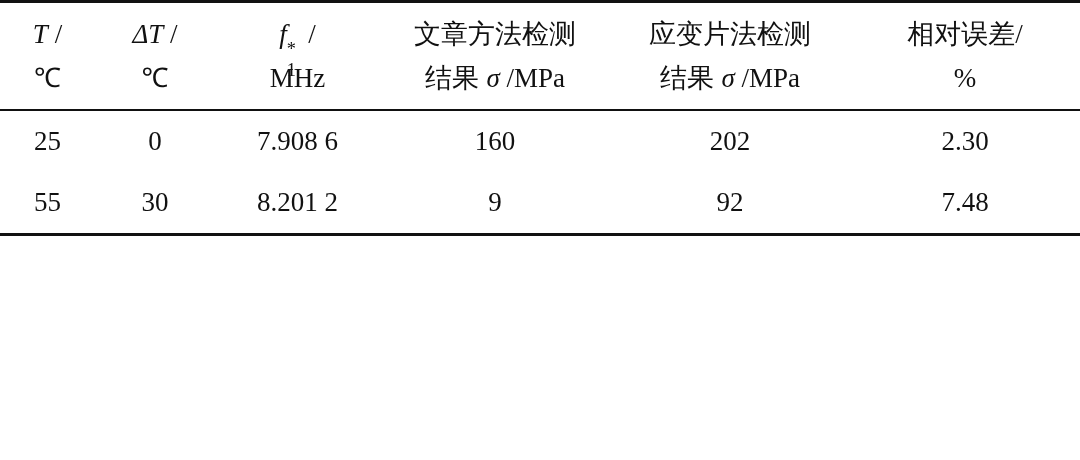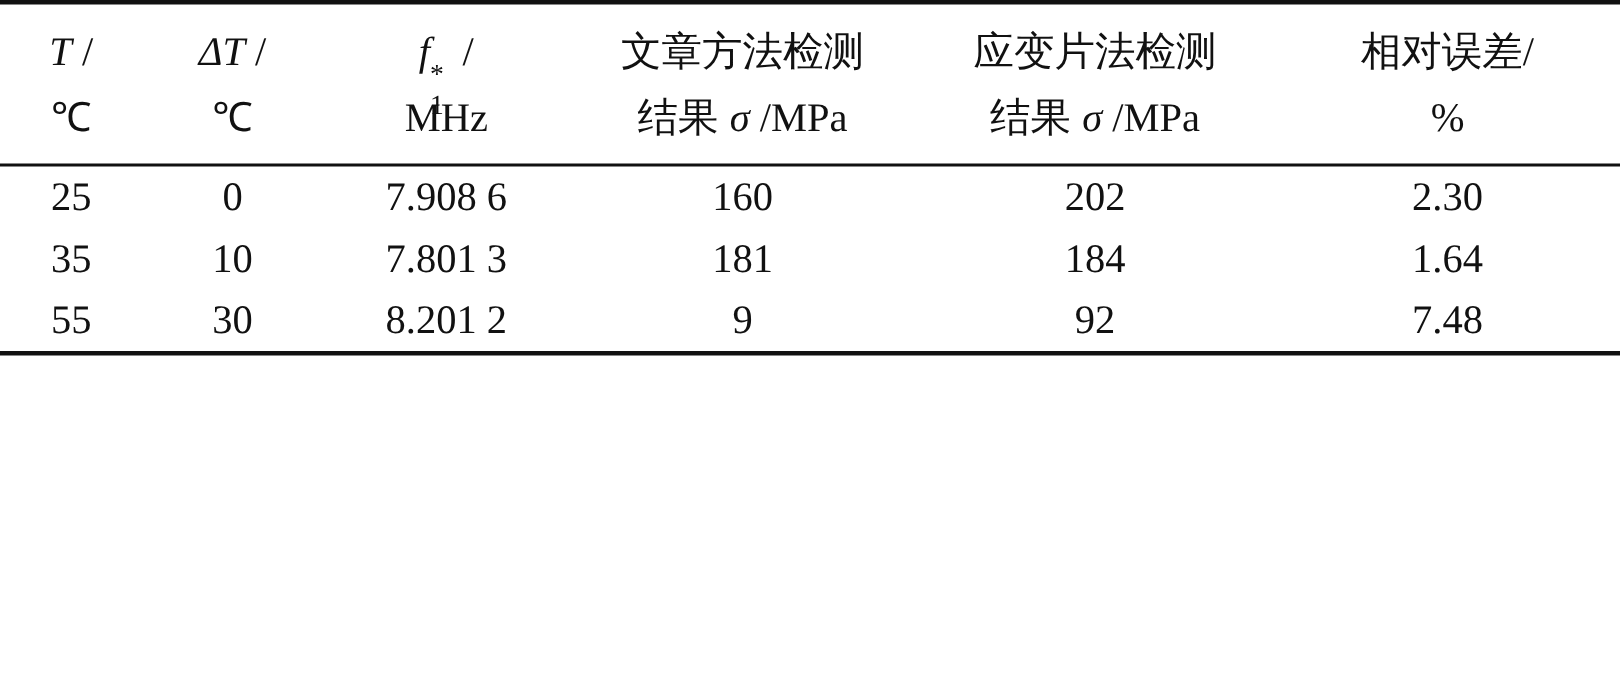--- a/index.html
+++ b/index.html
@@ -56,21 +56,21 @@
   .hdr-line1 {
     padding-top: 9px;
   }
   .hdr-line2 {
     padding-bottom: 9px;
   }
   .body-cell {
     font-size: 27px;
     line-height: 1;
     text-align: center;
-    padding: 7px 0;
+    padding: 17px 0;
     white-space: nowrap;
   }
   .ital {
     font-style: italic;
   }
   .subsup {
     display: inline-block;
     position: relative;
     width: 0.55em;
     vertical-align: baseline;
@@ -164,28 +164,20 @@
     <tbody>
       <tr>
         <td class="body-cell">25</td>
         <td class="body-cell">0</td>
         <td class="body-cell">7.908 6</td>
         <td class="body-cell">160</td>
         <td class="body-cell">202</td>
         <td class="body-cell">2.30</td>
       </tr>
       <tr>
-        <td class="body-cell">35</td>
-        <td class="body-cell">10</td>
-        <td class="body-cell">7.801 3</td>
-        <td class="body-cell">181</td>
-        <td class="body-cell">184</td>
-        <td class="body-cell">1.64</td>
-      </tr>
-      <tr>
         <td class="body-cell">55</td>
         <td class="body-cell">30</td>
         <td class="body-cell">8.201 2</td>
         <td class="body-cell">9</td>
         <td class="body-cell">92</td>
         <td class="body-cell">7.48</td>
       </tr>
     </tbody>
   </table>
 

